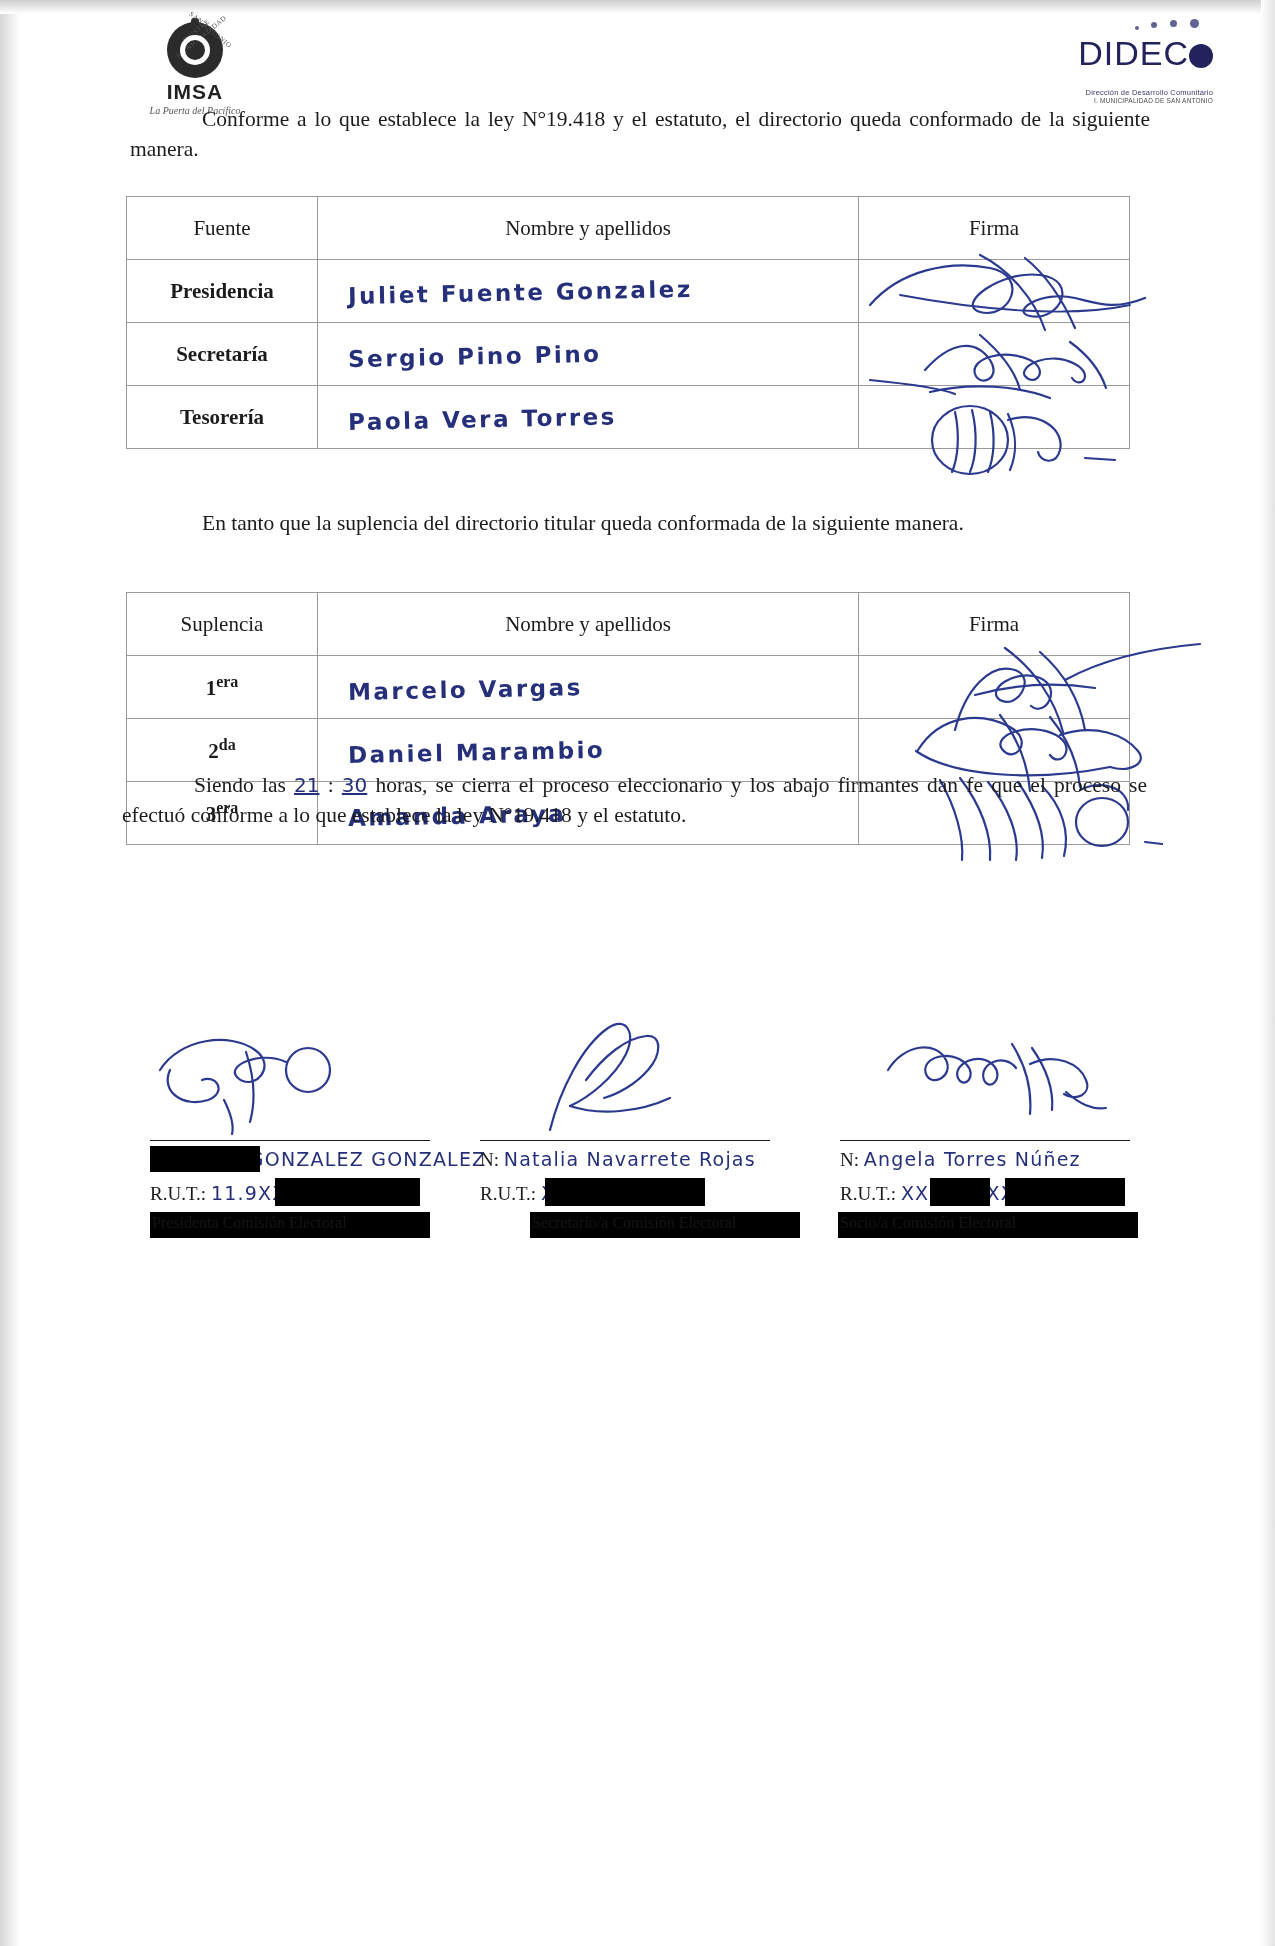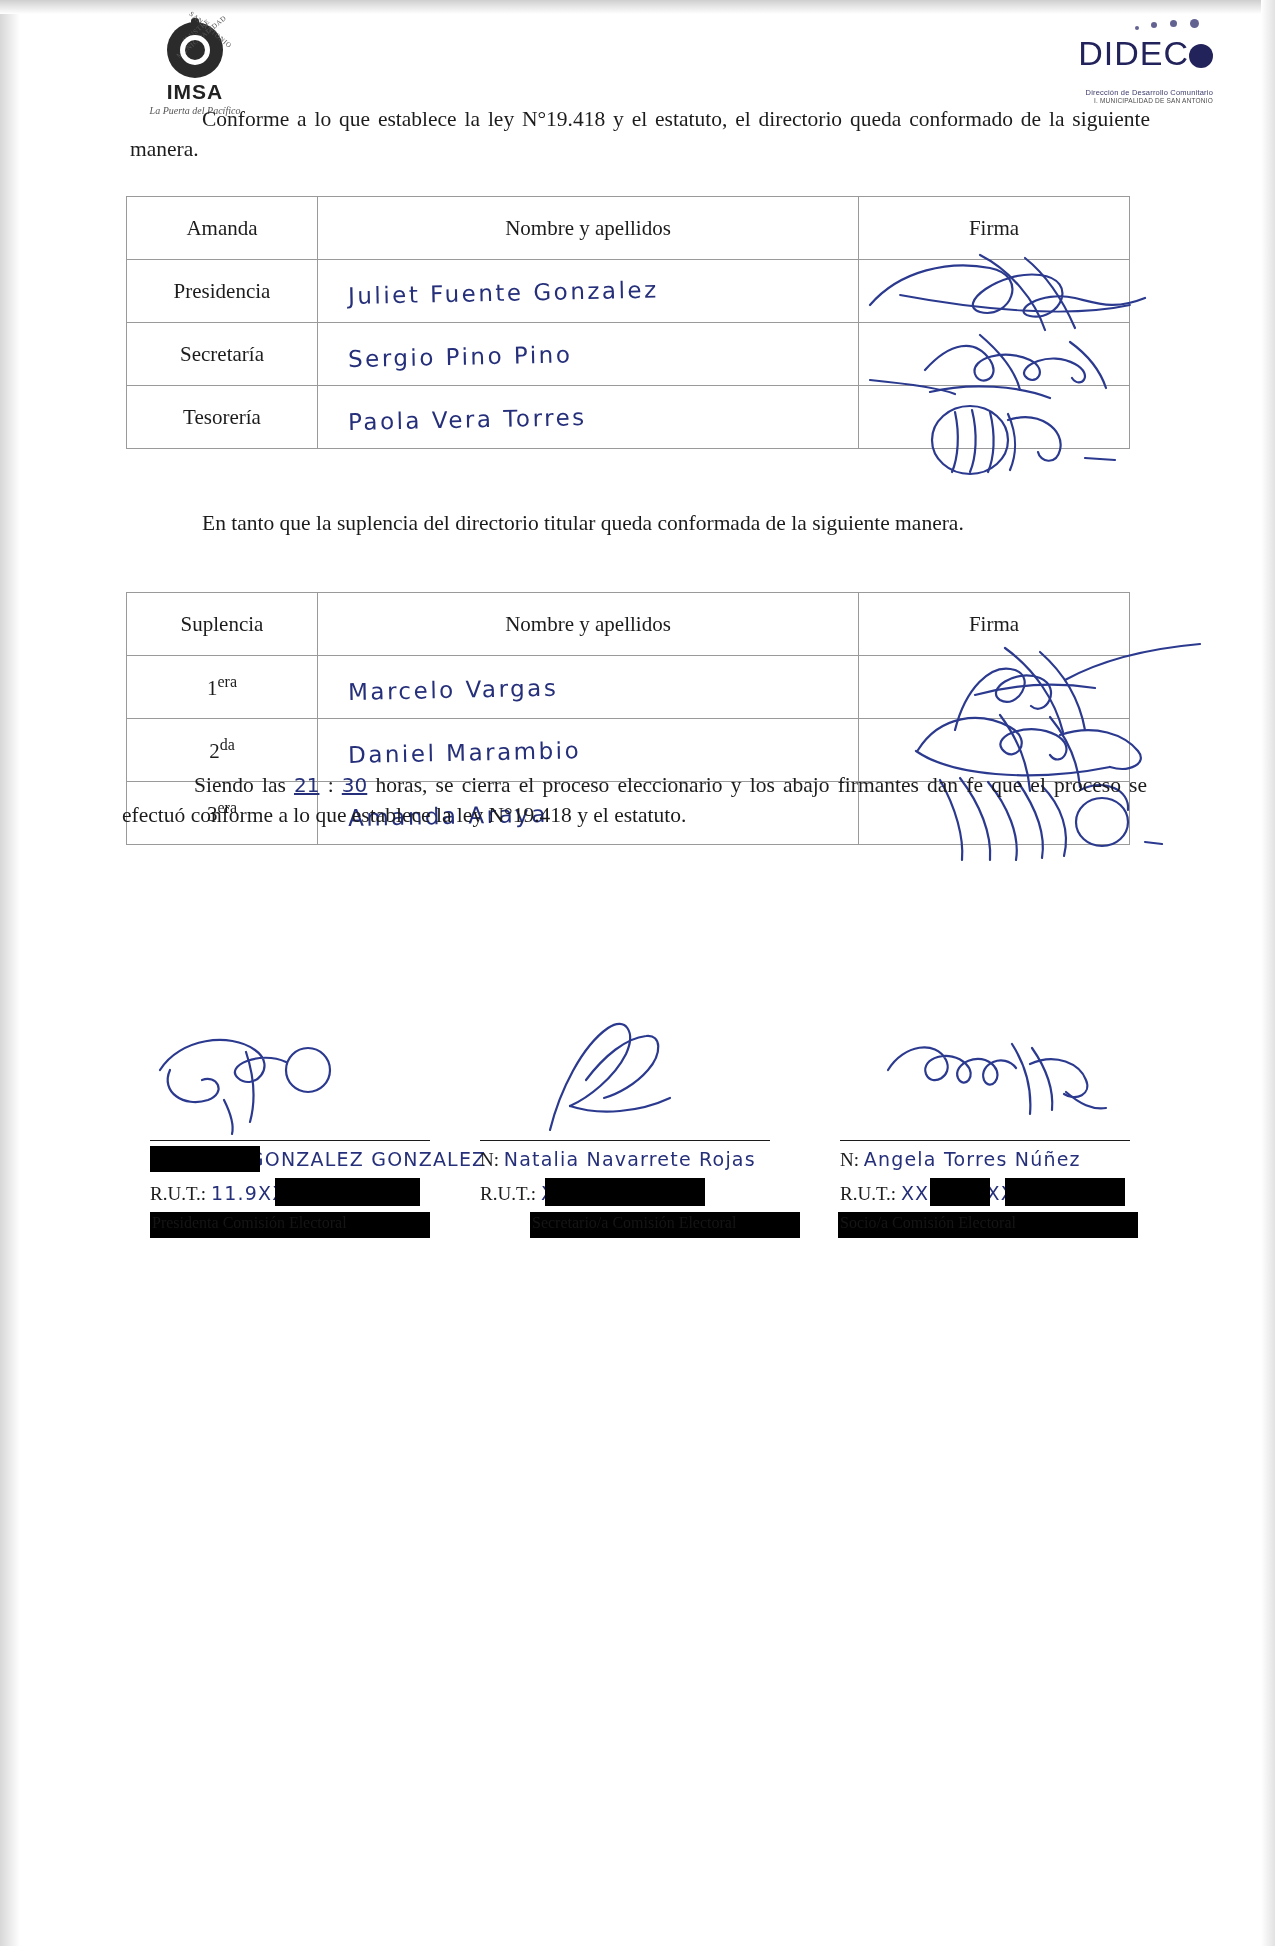--- a/index.html
+++ b/index.html
@@ -166,21 +166,21 @@
   
   table.doc-table {
     position: absolute;
     border-collapse: collapse;
     font-size: 21px;
     color: #1c1c1c;
   }
   table.doc-table td, table.doc-table th {
     border: 1px solid #9a9a9a;
     height: 62px;
-    font-weight: normal;
+    font-weight: bold;
     text-align: center;
     vertical-align: middle;
     padding: 0;
   }
   table.doc-table th { font-weight: normal; }
   .col-cargo { width: 190px; }
   .col-nombre { width: 540px; }
   .col-firma { width: 270px; }
 
   .sup {
@@ -268,21 +268,21 @@
     <div class="sub2">I. MUNICIPALIDAD DE SAN ANTONIO</div>
   </div>
 
   <div class="para" style="left:130px; top:104px; width:1020px;">
     <span class="indent"></span><span>Conforme a lo que establece la ley N°19.418 y el estatuto, el directorio queda conformado de la siguiente manera.</span>
   </div>
 
   <table class="doc-table" style="left:126px; top:196px;">
     <thead>
       <tr>
-        <th class="col-cargo">Amanda</th>
+        <th class="col-cargo">Fuente</th>
         <th class="col-nombre">Nombre y apellidos</th>
         <th class="col-firma">Firma</th>
       </tr>
     </thead>
     <tbody>
       <tr>
         <td>Presidencia</td>
         <td>
             <span class="hand">Juliet Fuente Gonzalez</span>
           </td>

